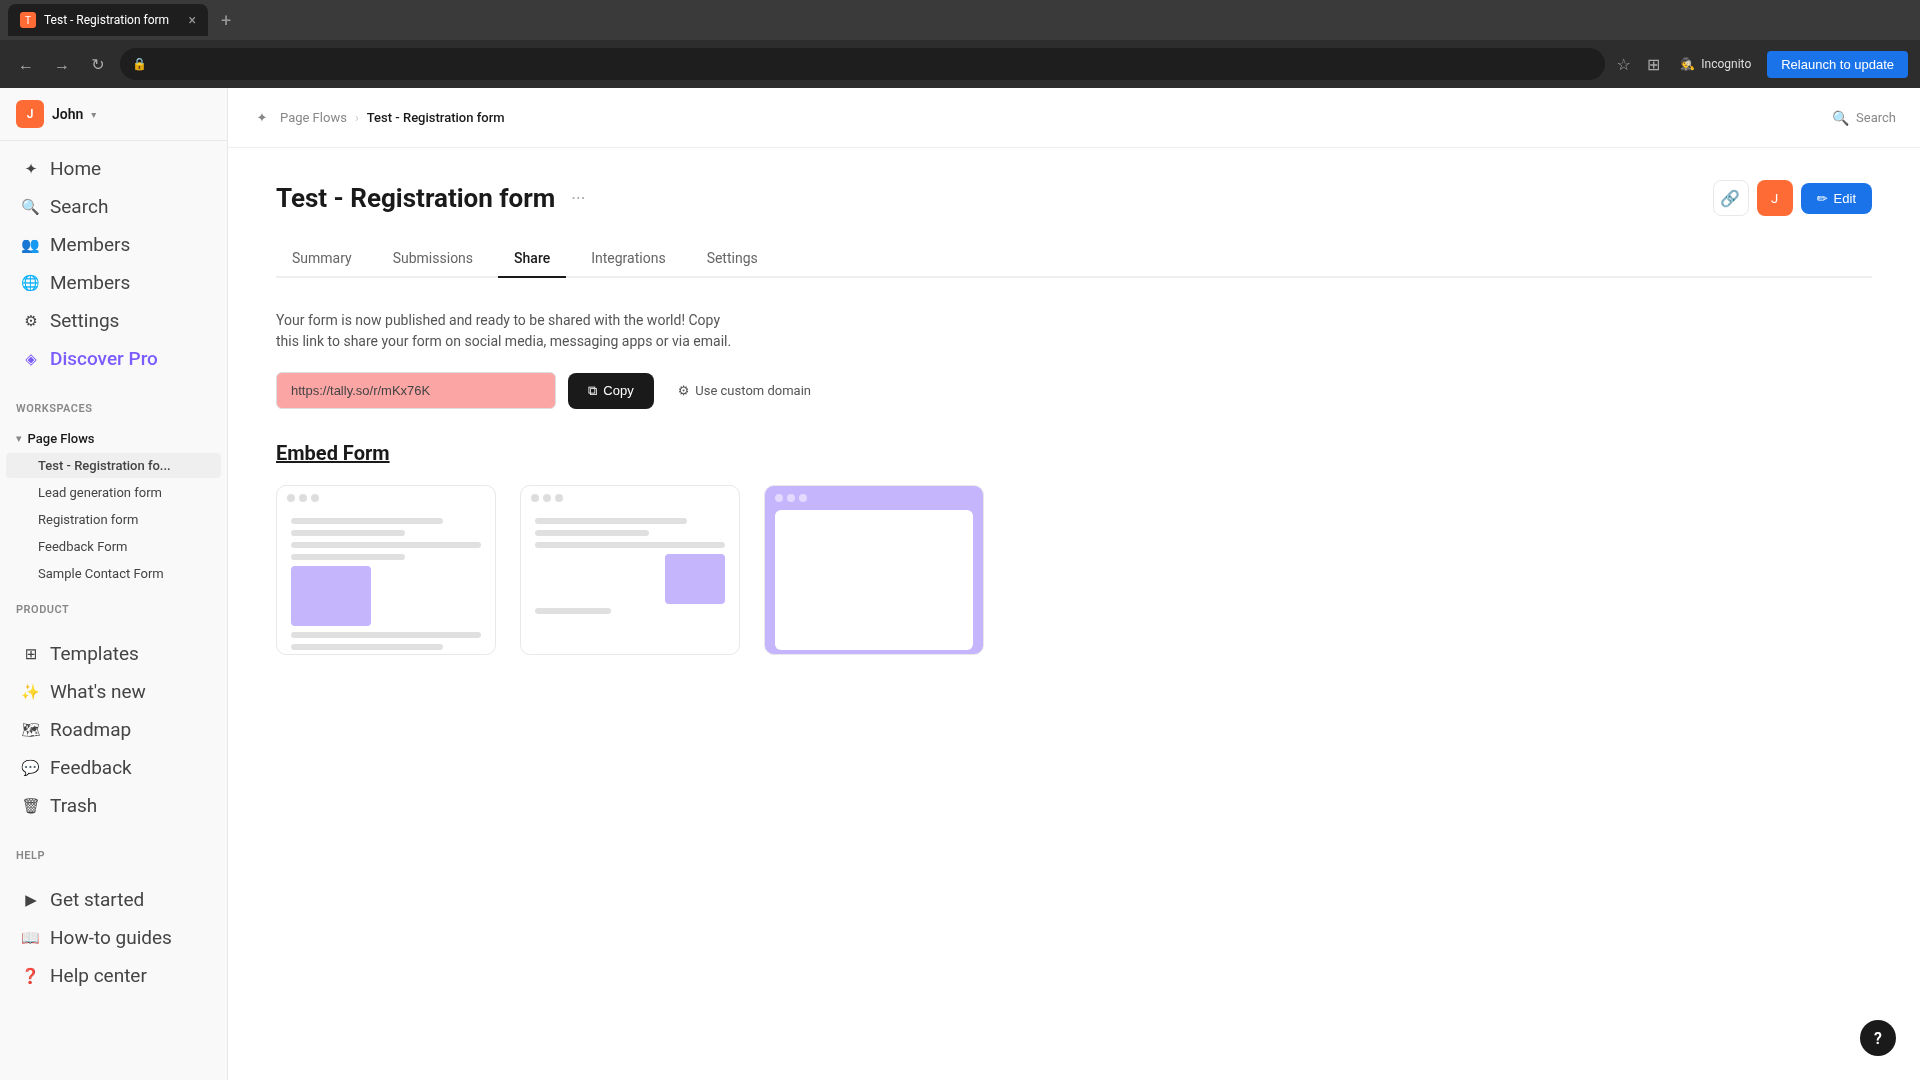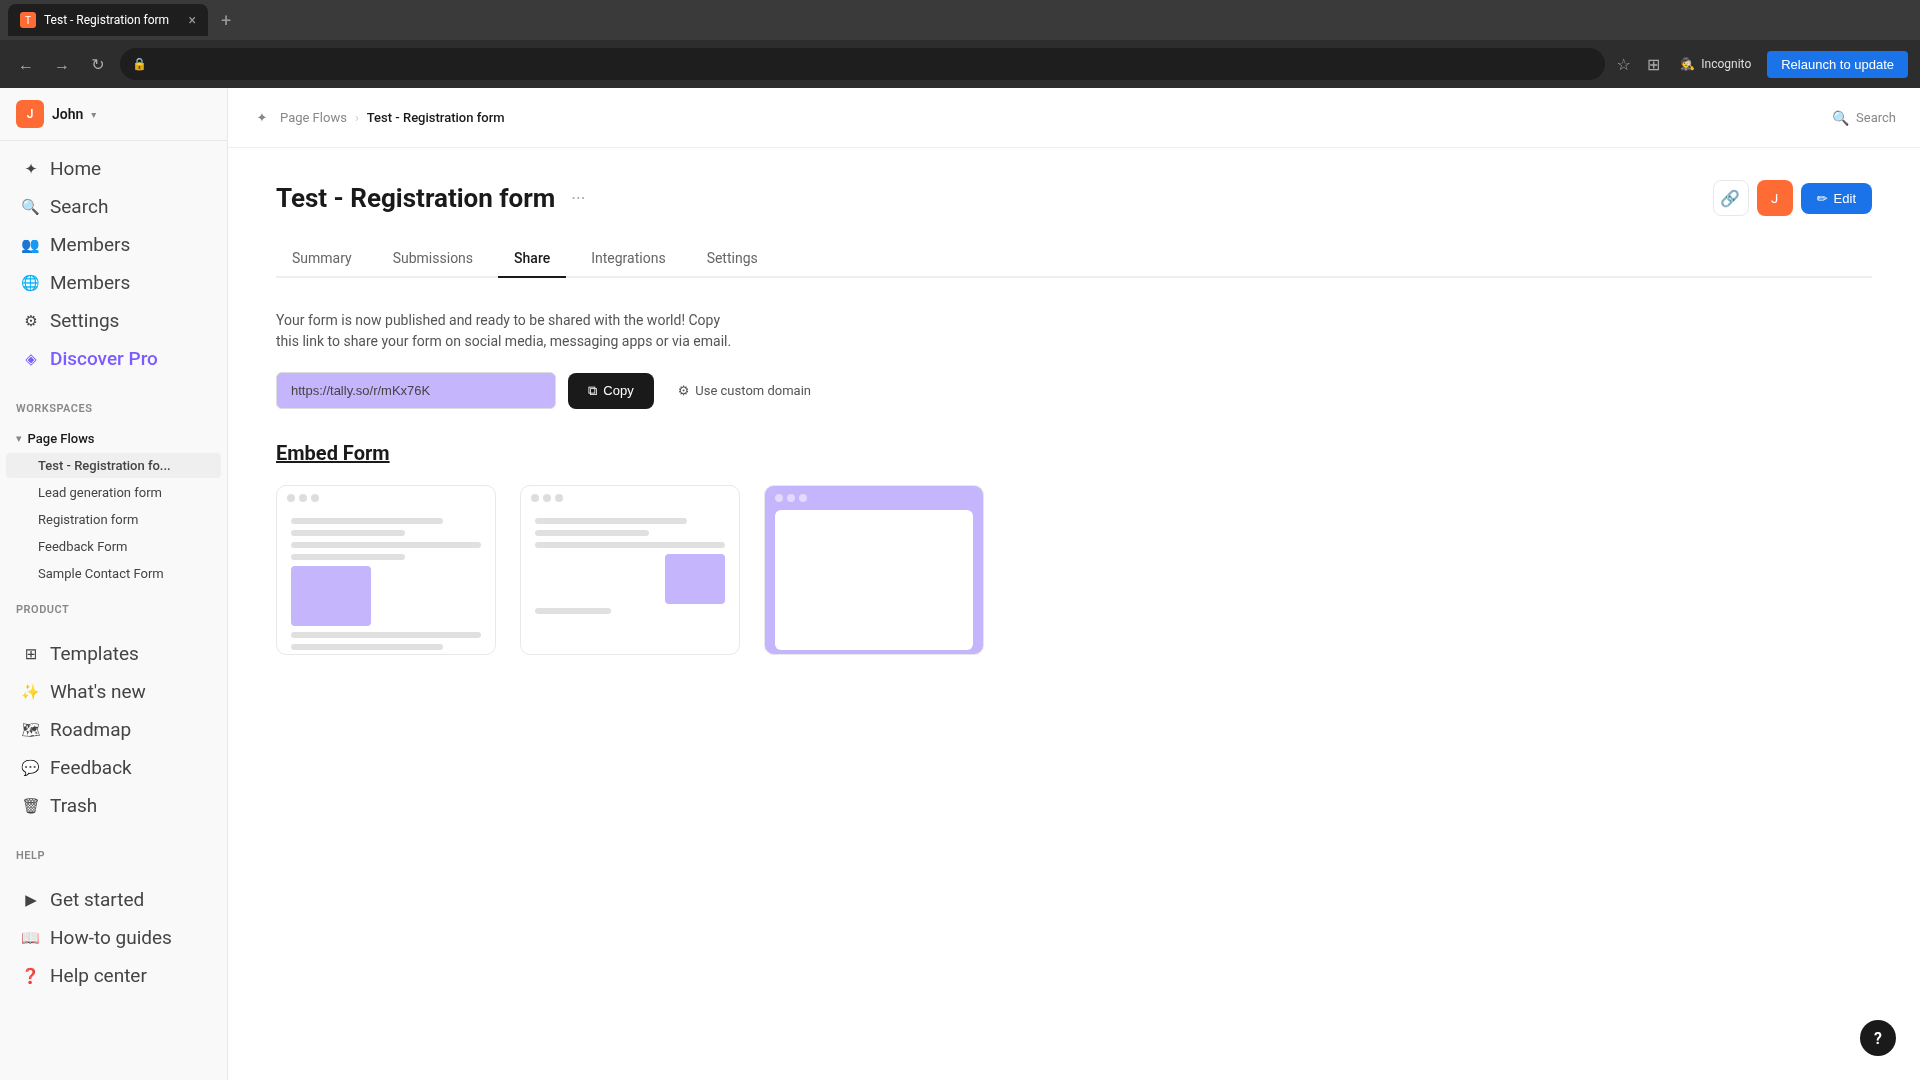--- a/index.html
+++ b/index.html
@@ -77,21 +77,21 @@
     
     .tabs { display: flex; gap: 9px; border-bottom: 2px solid #eee; margin-bottom: 32px; }
     .tab { padding: 10px 16px; cursor: pointer; font-size: 14px; color: #666; border-bottom: 2px solid transparent; margin-bottom: -2px; }
     .tab.active { color: #1a1a1a; font-weight: 500; border-bottom-color: #1a1a1a; }
 
     
     .section-title { font-size: 20px; font-weight: 700; color: #1a1a1a; margin-bottom: 10px; }
     .section-desc { font-size: 14px; color: #555; margin-bottom: 20px; line-height: 1.5; }
 
     .share-link-row { display: flex; align-items: center; gap: 12px; margin-bottom: 16px; }
-    .share-link-input { border: 1px solid #ddd; border-radius: 6px; padding: 10px 14px; font-size: 13px; color: #444; width: 280px; background: #c4b5fd; outline: none; }
+    .share-link-input { border: 1px solid #ddd; border-radius: 6px; padding: 10px 14px; font-size: 13px; color: #444; width: 280px; background: #fca5a5; outline: none; }
     .copy-btn { display: flex; align-items: center; gap: 6px; background: #1a1a1a; color: #fff; border: none; border-radius: 8px; padding: 10px 20px; font-size: 13px; font-weight: 500; cursor: pointer; }
     .custom-domain-btn { display: flex; align-items: center; gap: 6px; color: #555; font-size: 13px; cursor: pointer; padding: 8px 12px; border-radius: 6px; }
 
     
     .embed-section { margin-top: 32px; text-decoration: underline; }
     .embed-cards { display: flex; gap: 24px; margin-top: 20px; }
     .embed-card { border: 1px solid #e8e8e8; border-radius: 10px; width: 220px; height: 170px; overflow: hidden; background: #fff; position: relative; flex-shrink: 0; }
     .embed-card-dots { display: flex; gap: 4px; padding: 8px 10px; }
     .dot { width: 8px; height: 8px; border-radius: 50%; background: #ddd; }
     .embed-card-body { padding: 8px 14px; }

